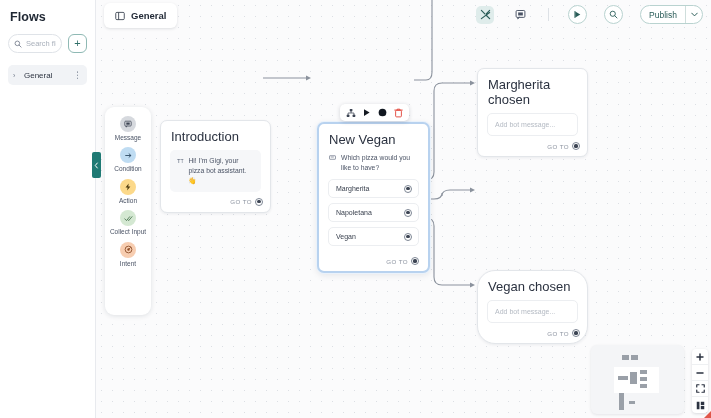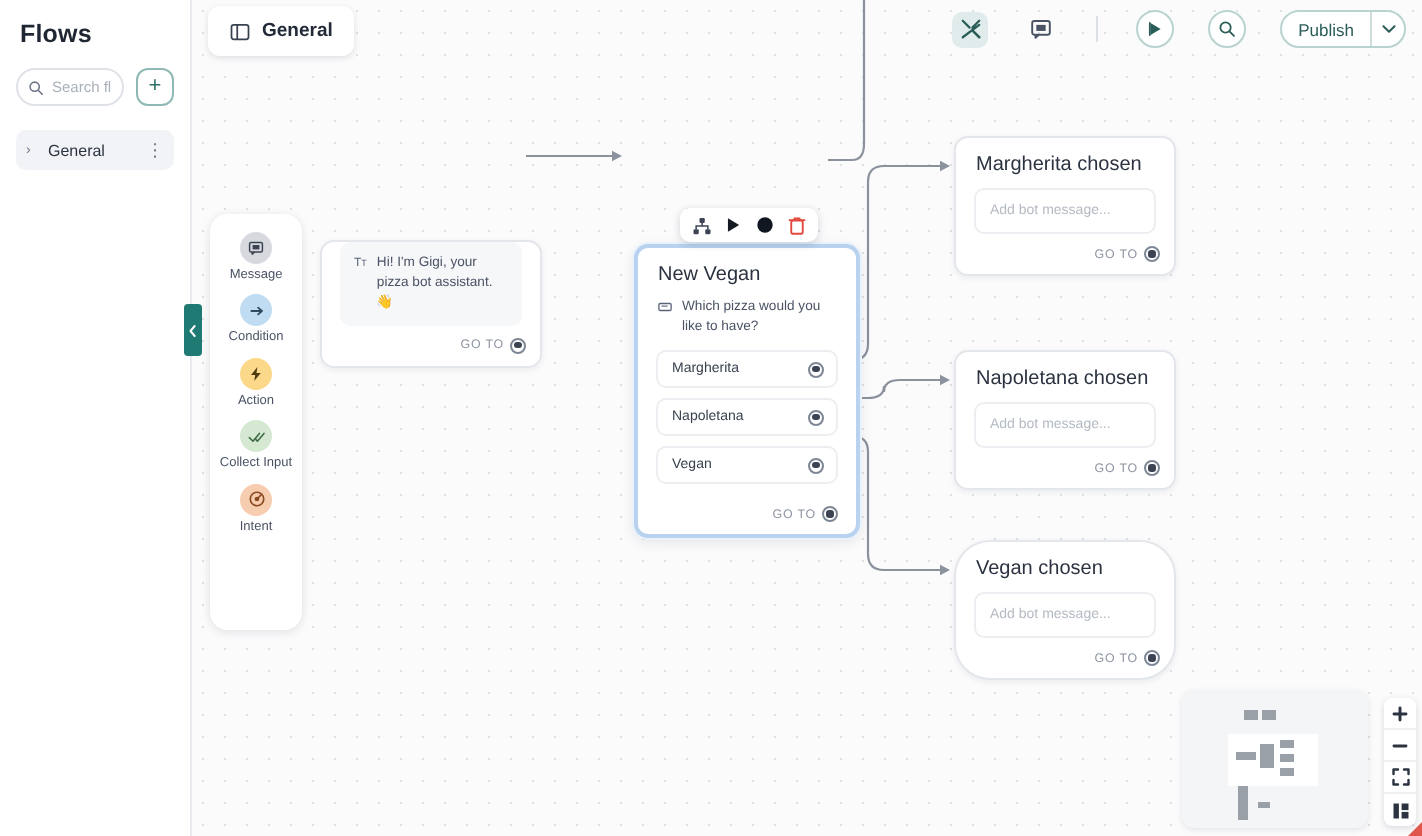--- a/index.html
+++ b/index.html
@@ -144,21 +144,21 @@
     position: absolute; background: #fff;
     border: 1px solid #e3e6ea; border-radius: 7px;
     box-shadow: 0 1px 3px rgba(20,30,50,.07);
     z-index: 10;
   }
   .node.selected {
     border: 2px solid #b8d2ef;
     box-shadow: 0 0 0 1px #eaf2fb, 0 2px 7px rgba(20,30,50,.1);
   }
   .node-title {
-    font-size: 10px; color: #2b3240; padding: 8px 10px 6px 10px;
+    font-size: 13px; color: #2b3240; padding: 8px 10px 6px 10px;
   }
   .node-body { padding: 0 9px 0 9px; }
   .msg-box {
     background: #f6f7f9; border-radius: 5px;
     padding: 6px 7px; display: flex; gap: 5px;
     font-size: 6.8px; color: #4a5365; line-height: 1.45;
   }
   .msg-box .tic { flex: 0 0 auto; color: #5a6478; font-size: 6px; padding-top: .5px; }
   .placeholder-box {
     border: 1px solid #eceef1; border-radius: 5px;
@@ -387,20 +387,21 @@
               <circle cx="8" cy="8" r="6" fill="none" stroke="#8a4a22" stroke-width="1.5"></circle>
               <circle cx="8" cy="8" r="2.1" fill="#8a4a22"></circle>
               <line x1="11.4" y1="4.6" x2="8" y2="8" stroke="#8a4a22" stroke-width="1.5" stroke-linecap="round"></line>
             </svg>
         </div>
         <div class="pal-lbl">Intent</div>
       </div>
     </div>
 
     <div class="node" style="left:64px; top:120px; width:111px;">
+      <div class="node-title">Introduction</div>
       <div class="node-body">
         <div class="msg-box">
           <span class="tic">T<span style="font-size:4.5px">T</span></span>
           <span>Hi! I'm Gigi, your pizza bot assistant. 👋</span>
         </div>
       </div>
       <div class="goto-row">
         <span>GO TO</span>
         <span class="port"></span>
       </div>
@@ -469,30 +470,20 @@
       <div class="node-title">Margherita chosen</div>
       <div class="node-body">
         <div class="placeholder-box">Add bot message...</div>
       </div>
       <div class="goto-row">
         <span>GO TO</span>
         <span class="port"></span>
       </div>
     </div>
 
-    <div class="node" style="left:381px; top:175px; width:111px;">
-      <div class="node-title">Napoletana chosen</div>
-      <div class="node-body">
-        <div class="placeholder-box">Add bot message...</div>
-      </div>
-      <div class="goto-row">
-        <span>GO TO</span>
-        <span class="port"></span>
-      </div>
-    </div>
 
     <div class="node" style="left:381px; top:270px; width:111px;border-radius:18px;">
       <div class="node-title">Vegan chosen</div>
       <div class="node-body">
         <div class="placeholder-box">Add bot message...</div>
       </div>
       <div class="goto-row">
         <span>GO TO</span>
         <span class="port"></span>
       </div>

